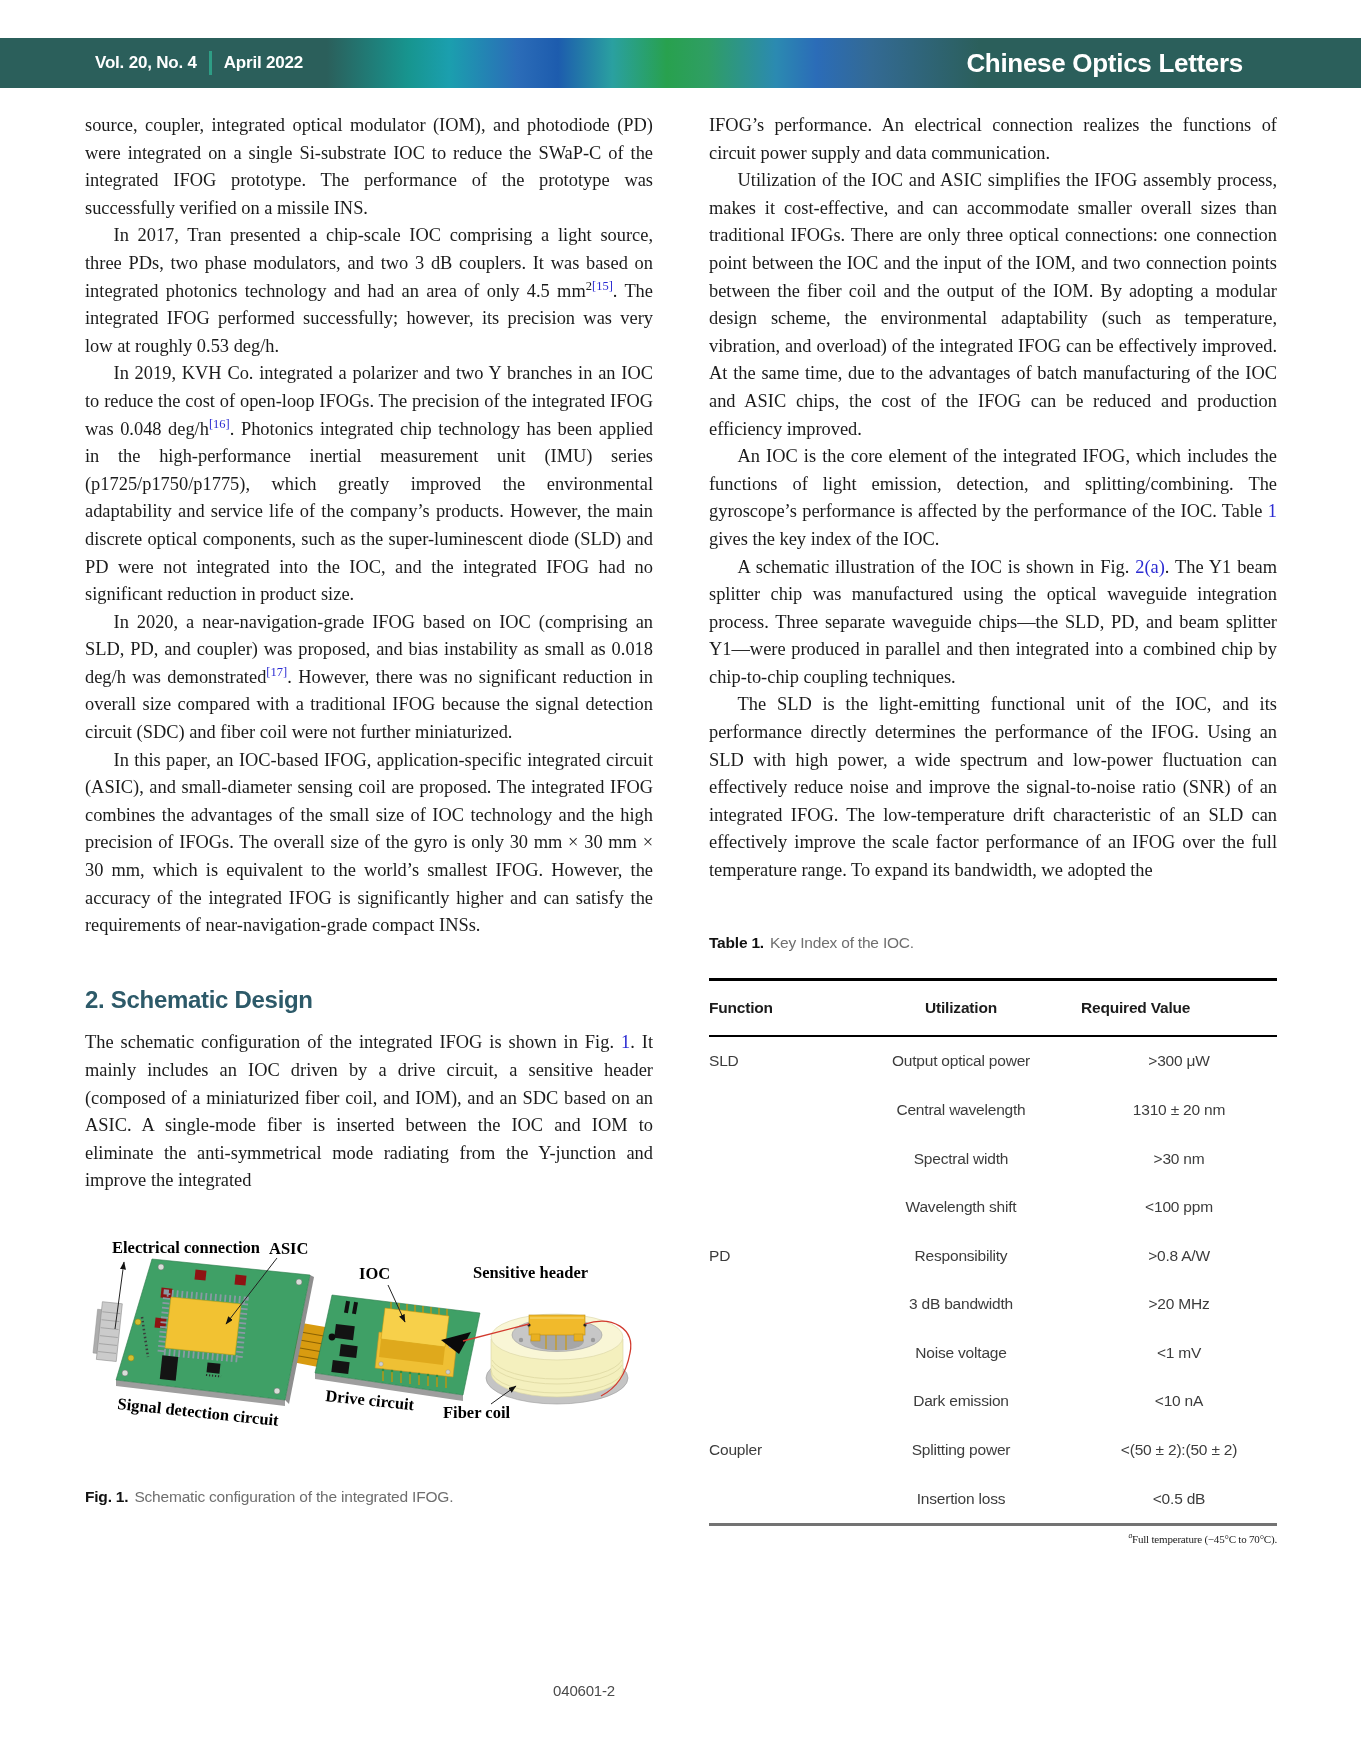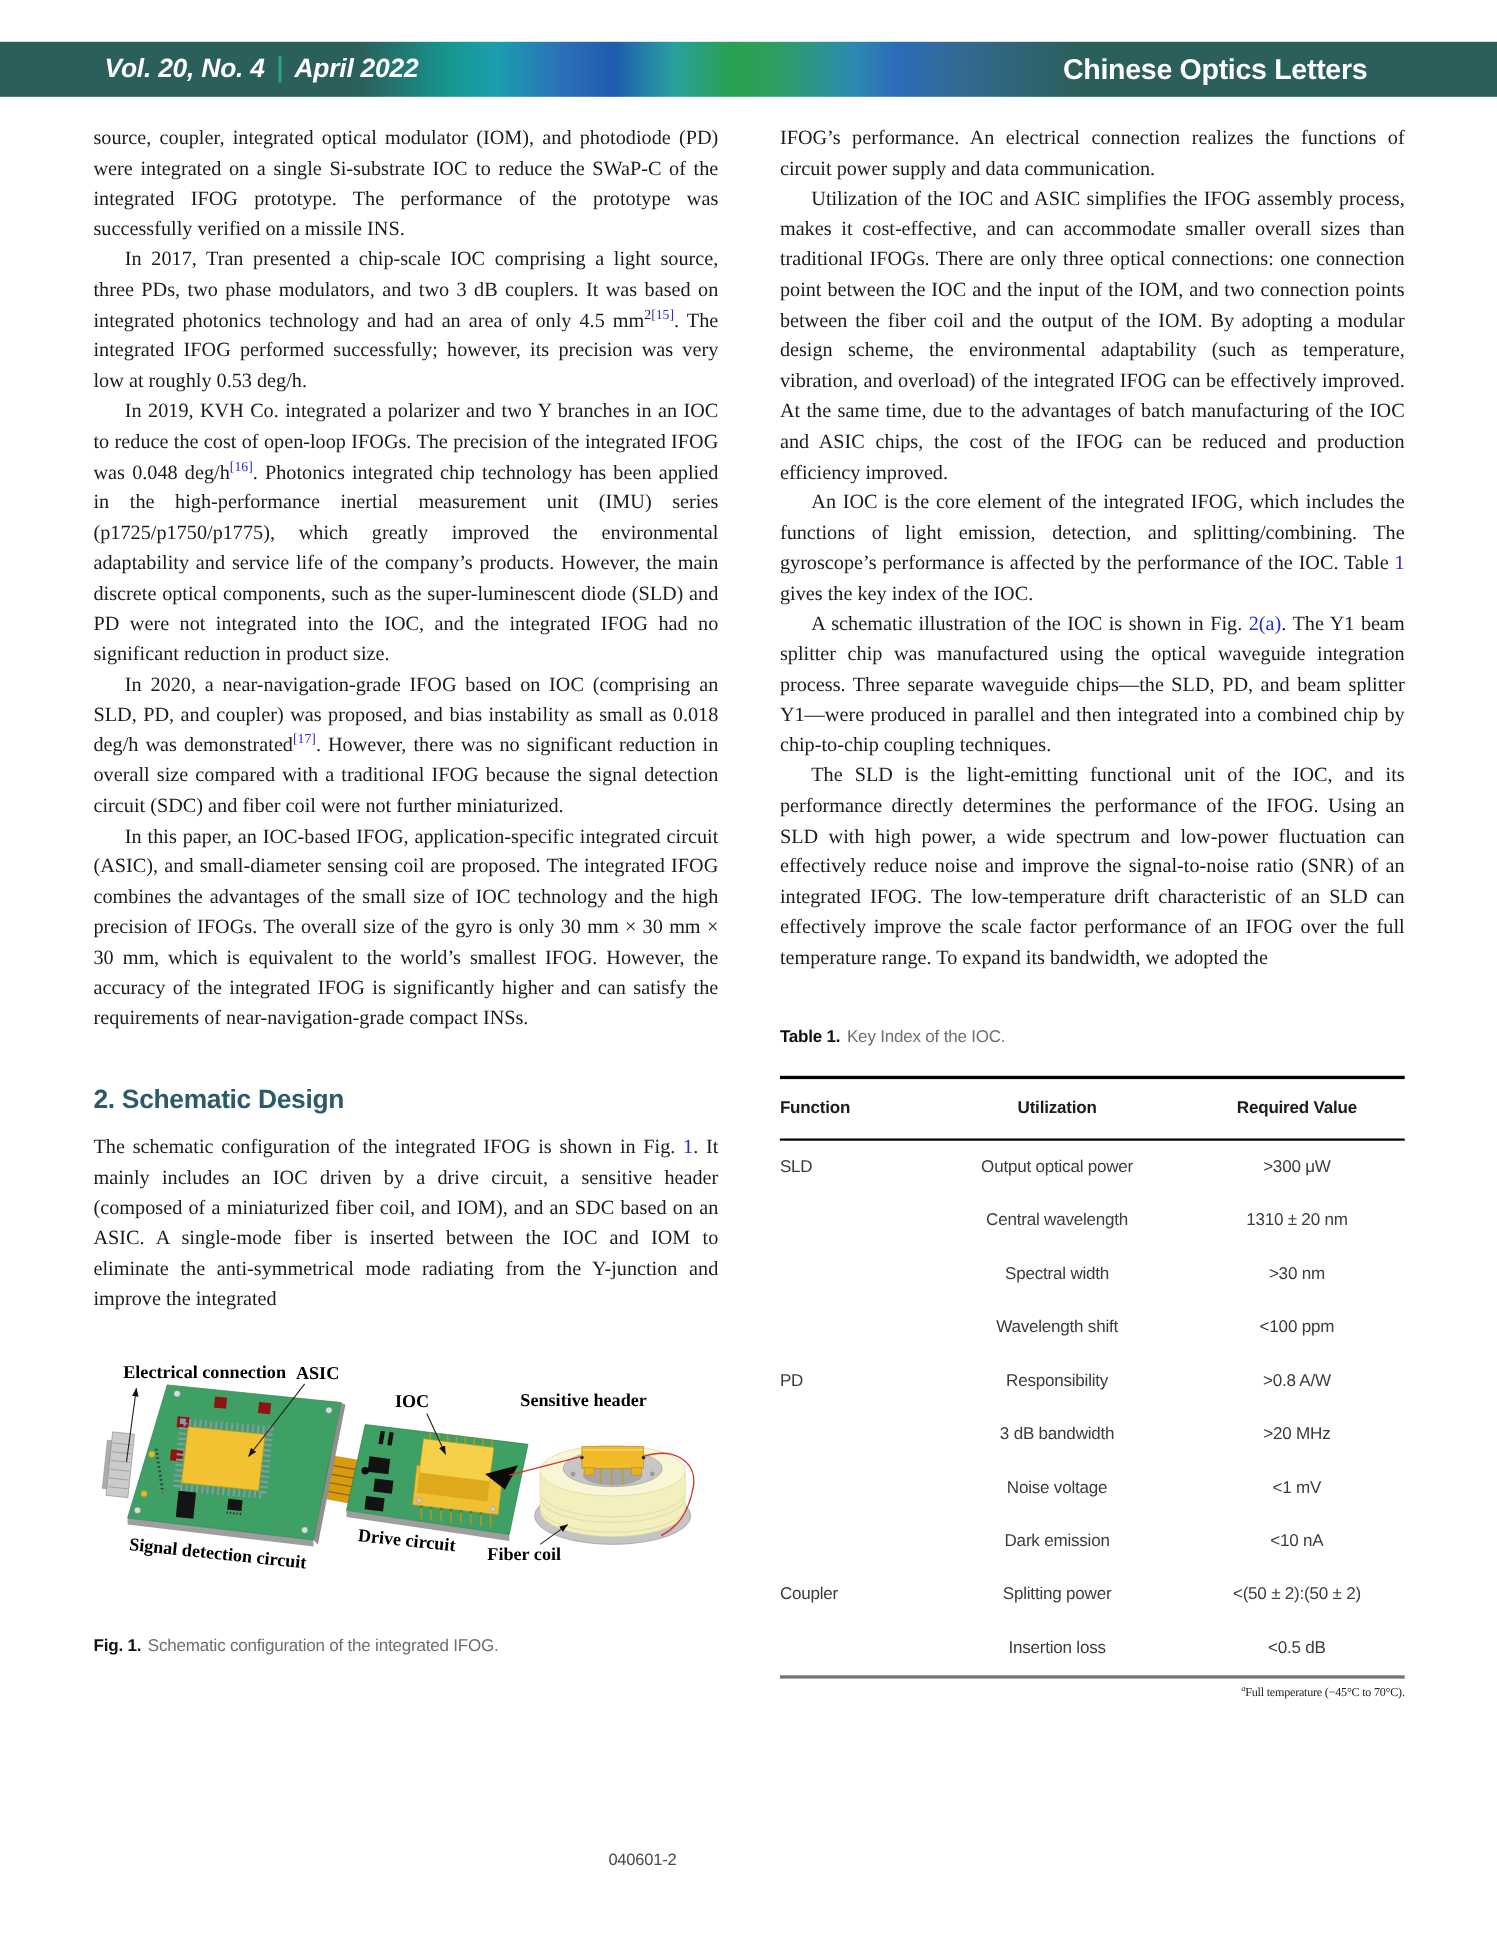--- a/index.html
+++ b/index.html
@@ -11,21 +11,21 @@
   .band{
     position:absolute;top:38px;left:0;width:1361px;height:50px;box-sizing:border-box;
     display:flex;align-items:center;justify-content:space-between;
     padding:0 118px 0 95px;
     background:linear-gradient(90deg,
       #2b5f5b 0%, #2b5f5b 24%, #17958f 30%, #1b9fae 33%, #2b6cb8 38%,
       #1d5cae 41%, #2aa0a0 45%, #28a14e 49%, #2f9e64 52%, #2b8ab1 57%,
       #2b6cb8 60%, #336a94 64%, #2b5f5b 72%, #2b5f5b 100%);
     font-family:"Liberation Sans",sans-serif;color:#ffffff;
   }
-  .band-left{display:flex;align-items:center;font-size:24px;font-weight:bold;letter-spacing:-0.2px;font-style:italic;}
+  .band-left{display:flex;align-items:center;font-size:17px;font-weight:bold;letter-spacing:-0.2px;}
   .band-divider{display:inline-block;width:3px;height:24px;background:#2E9D85;margin:0 12px;}
   .band-right{font-size:26px;font-weight:bold;letter-spacing:-0.3px;}
   
   .content{position:absolute;top:112px;left:85px;width:1192px;display:flex;gap:56px;}
   .col{width:568px;font-size:18.4px;line-height:27.6px;text-align:justify;}
   .para{margin:0;}
   .para.indent{text-indent:1.55em;}
   sup{font-size:0.68em;line-height:0;vertical-align:super;}
   .ref{color:#2a2ad2;}
   .supb{color:#1b1b1b;}
@@ -40,21 +40,21 @@
     letter-spacing:-0.2px;text-align:left;color:#6e6e6e;}
   .fig-caption b{color:#111;margin-right:6px;}
   
   .table-wrap{margin-top:44px;font-family:"Liberation Sans",sans-serif;letter-spacing:-0.2px;text-align:left;}
   .table-title{font-size:15.5px;color:#6f6f6f;margin-bottom:22px;}
   .table-title b{color:#111;margin-right:6px;}
   .ptable{border-top:3px solid #000;border-bottom:3px solid #737373;}
   .thead-row{display:grid;grid-template-columns:132px 240px 1fr;align-items:center;
     border-bottom:2.5px solid #000;padding:13px 0;font-weight:bold;font-size:15.5px;color:#1c1c1c;}
   .thead-row .c2{text-align:center;}
-  .thead-row .c3{text-align:center;}
+  .thead-row .c3{text-align:left;}
   .trow{display:grid;grid-template-columns:132px 240px 1fr;align-items:center;
     padding:10.5px 0;font-size:15.5px;color:#3c3c3c;}
   .trow .c2{text-align:center;}
   .trow .c3{text-align:center;}
   .footnote{font-family:"Liberation Serif",serif;font-size:11px;color:#222;
     text-align:right;}
   .footnote sup{font-style:italic;}
   
   .footer{position:absolute;top:1682px;left:0;width:1168px;text-align:center;
     font-family:"Liberation Sans",sans-serif;font-size:15px;color:#4a4a4a;letter-spacing:-0.2px;}

